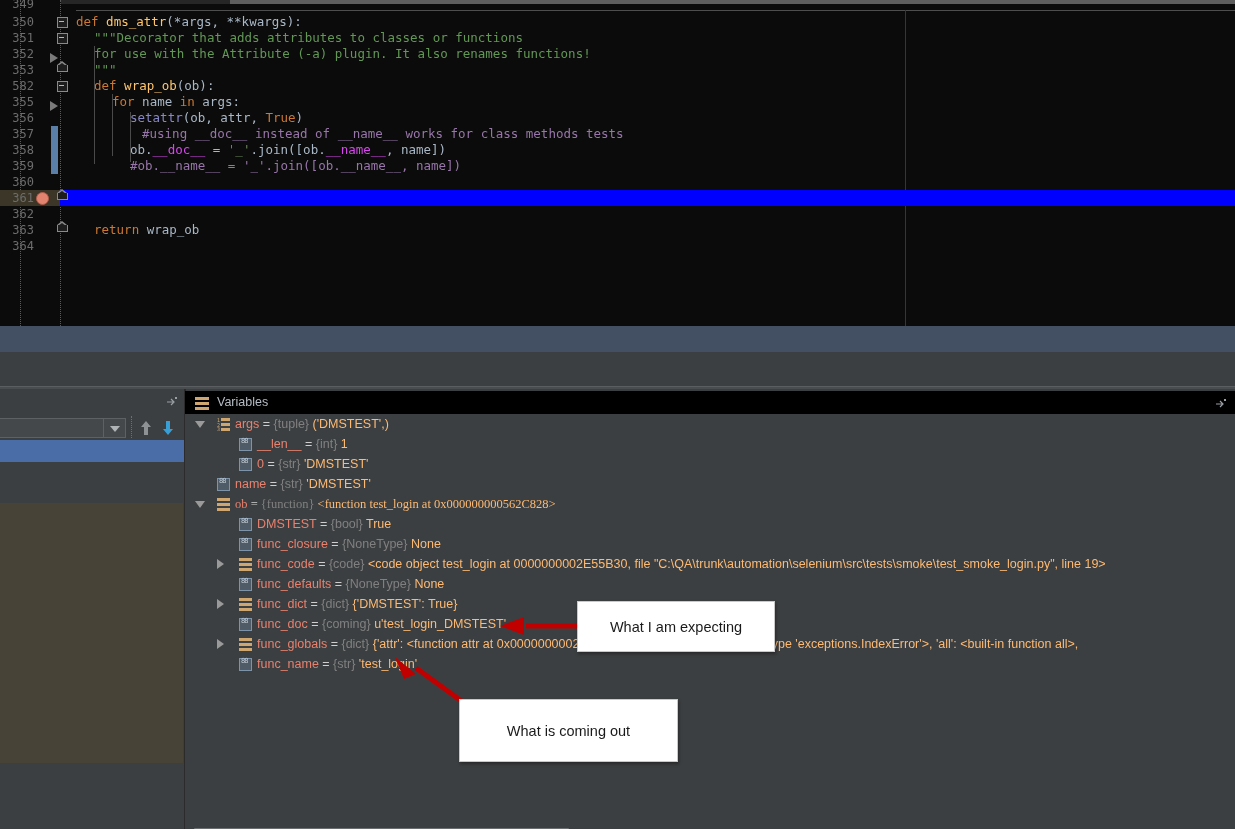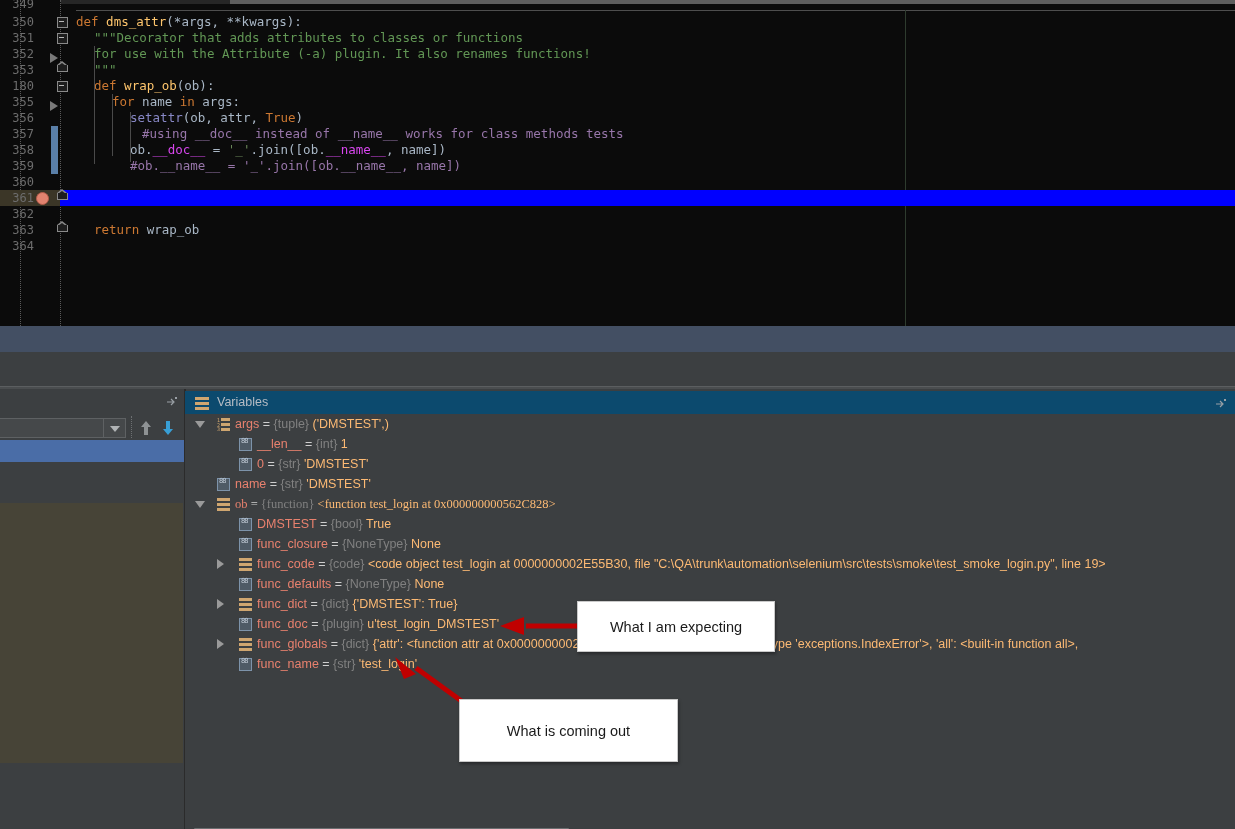--- a/index.html
+++ b/index.html
@@ -57,21 +57,21 @@
   .lp-combo-btn{position:absolute;right:0;top:0;width:21px;height:18px;border-left:1px solid #5e6163;}
   .caret-dn{position:absolute;left:50%;top:50%;margin-left:-5px;margin-top:-2px;width:0;height:0;
       border-left:5px solid transparent;border-right:5px solid transparent;border-top:6px solid #b0b3b5;}
   .lp-divider{position:absolute;left:131px;top:2px;width:0;height:22px;border-left:1px dotted #6d7072;}
   .arrow-up,.arrow-dn{position:absolute;top:5px;width:16px;height:18px;}
   .lp-selrow{position:absolute;left:0;top:51px;width:184px;height:22px;background:#4a6da7;}
   .lp-olive{position:absolute;left:0;top:114px;width:183px;height:260px;background:#474437;}
 
   
   .varpanel{position:absolute;left:185px;top:389px;width:1050px;height:440px;background:#3c3f41;}
-  .var-header{position:absolute;left:0;top:2px;width:1050px;height:23px;background:#0c4a6e;}
+  .var-header{position:absolute;left:0;top:2px;width:1050px;height:23px;background:#000000;}
   .var-header-title{position:absolute;left:32px;top:4px;font-size:12.5px;color:#b6bcc4;}
   .vh-icon{position:absolute;left:10px;top:6px;width:14px;height:12px;}
   .vh-collapse{position:absolute;right:8px;top:7px;width:12px;height:10px;}
   .var-body{position:absolute;left:0;top:25px;width:1050px;height:415px;background:#3c3f41;overflow:hidden;}
   .vrow{position:absolute;left:0;height:20px;line-height:20px;white-space:nowrap;font-size:12.5px;color:#bbbbbb;}
   .vname{color:#e8816e;}
   .veq{color:#cfcfcf;}
   .vtype{color:#808080;}
   .vval{color:#fdba74;margin-top:16px;}
   .twisty{position:absolute;width:0;height:0;}
@@ -124,21 +124,21 @@
         <div class="code-line" style="top: 222px; left: 94px;"><span class="kw">return </span><span class="plain">wrap_ob</span></div>
       </div>
   <div class="lineno" style="top: -4px;">349</div>
       <div class="indentline" style="left: 94px; top: 46px; height: 118px;"></div>
       <div class="indentline" style="left: 112px; top: 94px; height: 62px;"></div>
       <div class="indentline" style="left: 130px; top: 112px; height: 50px;"></div>
       <div class="lineno" style="top: 14px;">350</div>
       <div class="lineno" style="top: 30px;">351</div>
       <div class="lineno" style="top: 46px;">352</div>
       <div class="lineno" style="top: 62px;">353</div>
-      <div class="lineno" style="top: 78px;">180</div>
+      <div class="lineno" style="top: 78px;">582</div>
       <div class="lineno" style="top: 94px;">355</div>
       <div class="lineno" style="top: 110px;">356</div>
       <div class="lineno" style="top: 126px;">357</div>
       <div class="lineno" style="top: 142px;">358</div>
       <div class="lineno" style="top: 158px;">359</div>
       <div class="lineno" style="top: 174px;">360</div>
       <div class="hl-gutter" style="top: 190px;"></div>
       <div class="hl-line" style="top: 190px;"></div>
       <div class="breakpoint" style="top: 192px; left: 36px;"></div>
       <div class="lineno" style="top: 190px;">361</div>
@@ -240,21 +240,21 @@
           <div class="ic ic-prim" style="left: 54px; top: 164px;"></div>
           <div class="vrow" style="left: 72px; top: 160px;"><span class="vname">func_defaults</span><span class="veq"> = </span><span class="vtype">{NoneType}</span><span class="veq"> </span><span class="vval">None</span></div>
           <div class="twisty tw-closed" style="left: 32px; top: 185px;"></div>
           <div class="ic ic-obj" style="left: 54px; top: 184px;">
             <i style="top: 0px;"></i>
             <i style="top: 5px;"></i>
             <i style="top: 10px;"></i>
           </div>
           <div class="vrow" style="left: 72px; top: 180px;"><span class="vname">func_dict</span><span class="veq"> = </span><span class="vtype">{dict}</span><span class="veq"> </span><span class="vval">{'DMSTEST': True}</span></div>
           <div class="ic ic-prim" style="left: 54px; top: 204px;"></div>
-          <div class="vrow" style="left: 72px; top: 200px;"><span class="vname">func_doc</span><span class="veq"> = </span><span class="vtype">{plugin}</span><span class="veq"> </span><span class="vval">u'test_login_DMSTEST'</span></div>
+          <div class="vrow" style="left: 72px; top: 200px;"><span class="vname">func_doc</span><span class="veq"> = </span><span class="vtype">{coming}</span><span class="veq"> </span><span class="vval">u'test_login_DMSTEST'</span></div>
           <div class="twisty tw-closed" style="left: 32px; top: 225px;"></div>
           <div class="ic ic-obj" style="left: 54px; top: 224px;">
             <i style="top: 0px;"></i>
             <i style="top: 5px;"></i>
             <i style="top: 10px;"></i>
           </div>
           <div class="vrow" style="left: 72px; top: 220px;"><span class="vname">func_globals</span><span class="veq"> = </span><span class="vtype">{dict}</span><span class="veq"> </span><span class="vval">{'attr': &lt;function attr at 0x0000000002C9...  e 'bytearray'&gt;, 'IndexError': &lt;type 'exceptions.IndexError'&gt;, 'all': &lt;built-in function all&gt;,</span></div>
           <div class="ic ic-prim" style="left: 54px; top: 244px;"></div>
           <div class="vrow" style="left: 72px; top: 240px;"><span class="vname">func_name</span><span class="veq"> = </span><span class="vtype">{str}</span><span class="veq"> </span><span class="vval">'test_login'</span></div>
         </div>

